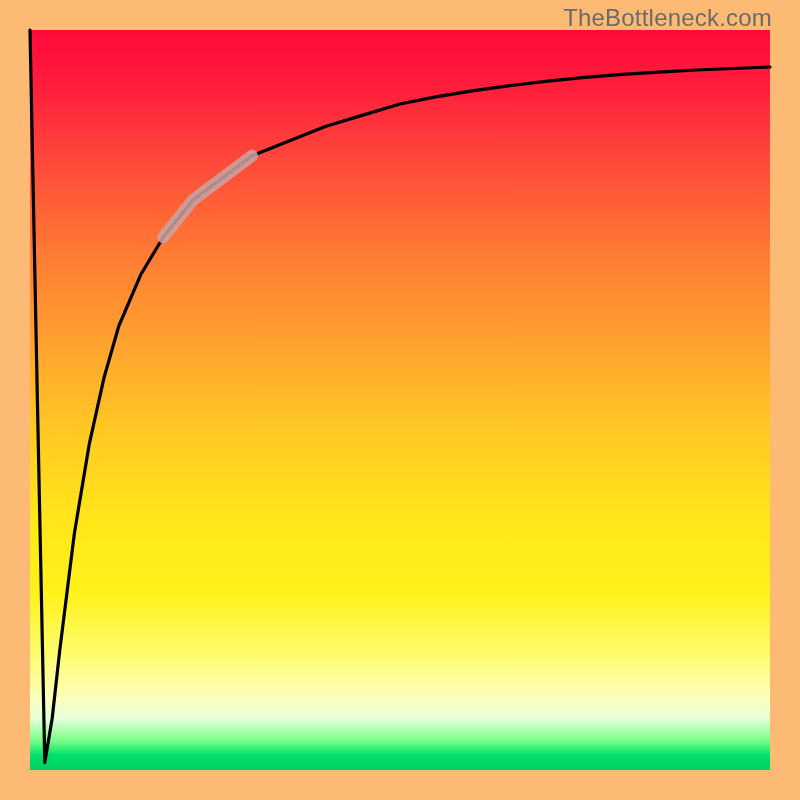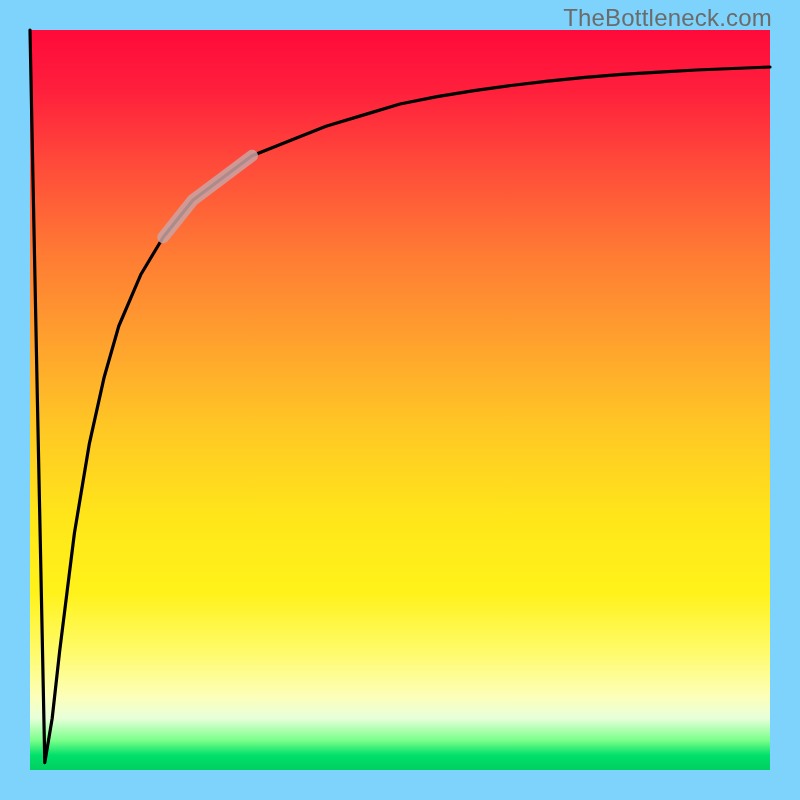--- a/index.html
+++ b/index.html
@@ -8,21 +8,21 @@
     width: 800px;
     height: 800px;
     background: #000;
     overflow: hidden;
     font-family: Arial, Helvetica, sans-serif;
   }
   .frame {
     position: relative;
     width: 800px;
     height: 800px;
-    background: #7dd3fc;
+    background: #fdba74;
   }
   .plot-area {
     position: absolute;
     left: 30px;
     top: 30px;
     width: 740px;
     height: 740px;
     
     background: linear-gradient(
       to bottom,

